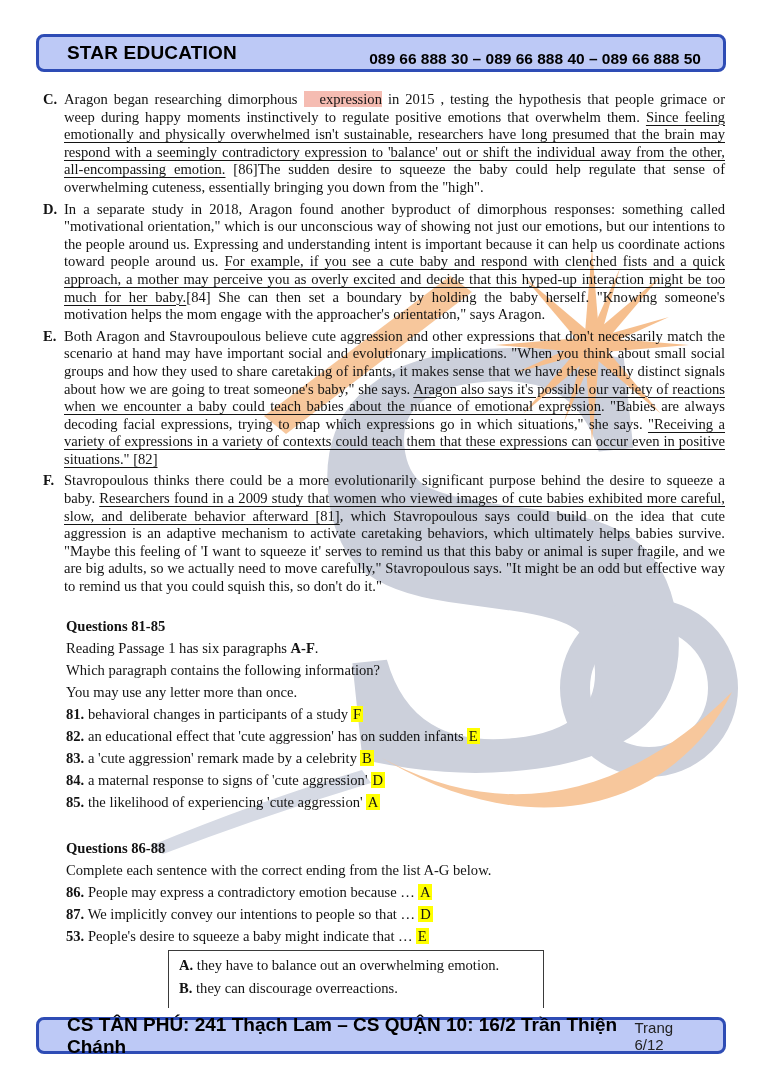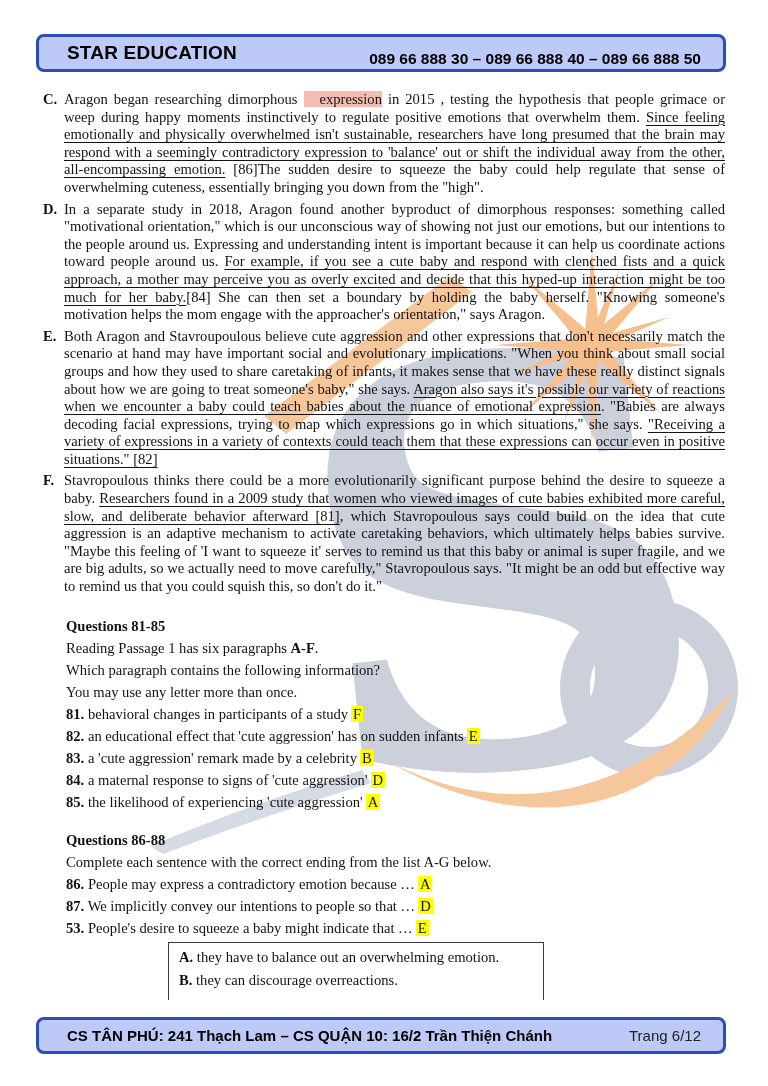--- a/index.html
+++ b/index.html
@@ -14,21 +14,21 @@
   .band {
     position:absolute; left:36px; width:690px; z-index:2;
     background:#bdc9f6; border:3px solid #2e4cb5; border-radius:8px;
     display:flex; align-items:center; box-sizing:border-box;
     font-family:"Liberation Sans", sans-serif;
   }
   .band.header { top:34px; height:38px; padding:0 22px 0 28px; }
   .band.footer { top:1017px; height:37px; padding:0 22px 0 28px; }
   .brand { font-weight:700; font-size:19px; letter-spacing:0.2px; color:#000; }
   .phones { margin-left:auto; font-weight:700; font-size:15.5px; color:#000;margin-top:12px; }
-  .footer-address { font-weight:700; font-size:15px; color:#000; }
+  .footer-address { font-weight:700; font-size:19px; color:#000; }
   .page-number { margin-left:auto; font-weight:400; font-size:15px; color:#222; }
   
   .content { position:absolute; left:43px; top:91px; width:682px; z-index:1; }
   .para {
     position:relative; padding-left:21px; text-align:justify;
     font-size:14.6px; line-height:17.6px; margin:0 0 4px 0;
   }
   .plabel { position:absolute; left:0; top:0; font-weight:bold; }
   .seg-u { text-decoration:underline; text-underline-offset:2.5px; text-decoration-thickness:1px; }
   .seg-pink { background:#f5bcb2;padding-left:16px; }
@@ -101,21 +101,21 @@
     <div class="qhead">Questions 81-85</div>
     <div class="qline"><span>Reading Passage 1 has six paragraphs </span><span class="b">A-F</span><span>.</span></div>
     <div class="qline">Which paragraph contains the following information?</div>
     <div class="qline">You may use any letter more than once.</div>
     <div class="qline"><span class="qnum">81.</span><span> behavioral changes in participants of a study</span><span class="ans">F</span></div>
     <div class="qline"><span class="qnum">82.</span><span> an educational effect that 'cute aggression' has on sudden infants</span><span class="ans">E</span></div>
     <div class="qline"><span class="qnum">83.</span><span> a 'cute aggression' remark made by a celebrity</span><span class="ans">B</span></div>
     <div class="qline"><span class="qnum">84.</span><span> a maternal response to signs of 'cute aggression'</span><span class="ans">D</span></div>
     <div class="qline"><span class="qnum">85.</span><span> the likelihood of experiencing 'cute aggression'</span><span class="ans">A</span></div>
 
-    <div class="qhead" style="margin-top:16px;">Questions 86-88</div>
+    <div class="qhead" style="margin-top:24px;">Questions 86-88</div>
     <div class="qline">Complete each sentence with the correct ending from the list A-G below.</div>
     <div class="qline"><span class="qnum">86.</span><span> People may express a contradictory emotion because …</span><span class="ans">A</span></div>
     <div class="qline"><span class="qnum">87.</span><span> We implicitly convey our intentions to people so that …</span><span class="ans">D</span></div>
     <div class="qline"><span class="qnum">53.</span><span> People's desire to squeeze a baby might indicate that …</span><span class="ans">E</span></div>
 
     <div class="optbox">
       <div class="optline"><span class="qnum">A.</span><span> they have to balance out an overwhelming emotion.</span></div>
       <div class="optline"><span class="qnum">B.</span><span> they can discourage overreactions.</span></div>
     </div>
   </div>

